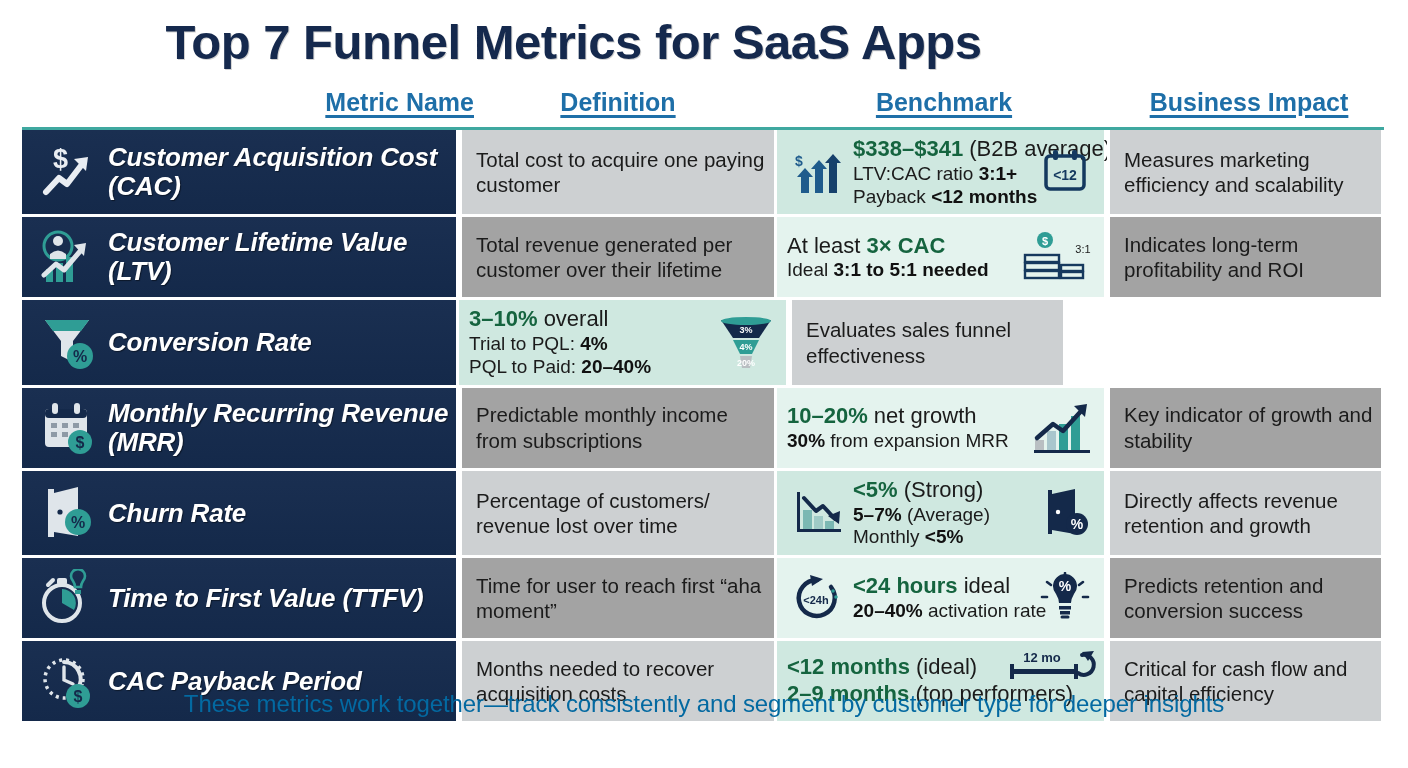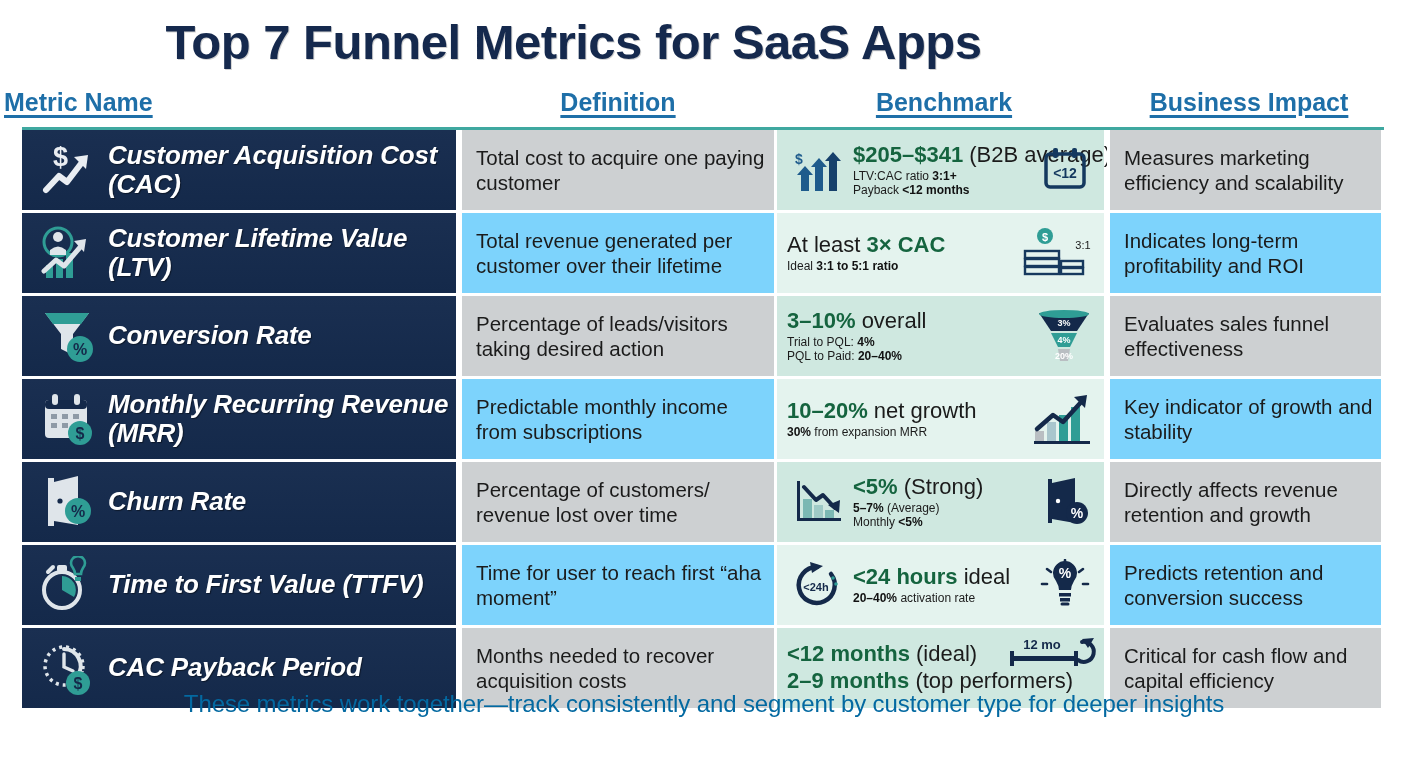--- a/index.html
+++ b/index.html
@@ -20,21 +20,21 @@
   }
   
   .headers{position:absolute;left:0;top:88px;width:1408px;height:36px;}
   .hdr{
     position:absolute;top:0;
     font-size:25px;font-weight:bold;color:#1e6fa8;
     text-decoration:underline;text-underline-offset:4px;
     text-decoration-thickness:2.5px;
     white-space:nowrap;
   }
-  .hdr-metric{left:4px;width:458px;text-align:left;}
+  .hdr-metric{left:16px;width:458px;text-align:right;}
   .hdr-def{left:458px;width:320px;text-align:center;}
   .hdr-bench{left:778px;width:332px;text-align:center;}
   .hdr-impact{left:1110px;width:278px;text-align:center;}
 
   
   .table{
     position:absolute;left:22px;top:127px;width:1362px;
     display:flex;flex-direction:column;
     border-top:3px solid #3fa8a0;
   }
@@ -75,21 +75,21 @@
 
   
   .c-bench{
     width:330px;min-width:330px;
     display:flex;align-items:center;
     padding:6px 8px 6px 10px;
     border-right:3px solid #ffffff;
     position:relative;
   }
   .b-stack{flex:1;min-width:0;}
-  .b-line{font-size:12px;line-height:1.2;color:#1b1b1b;white-space:nowrap;}
+  .b-line{font-size:19px;line-height:1.2;color:#1b1b1b;white-space:nowrap;}
   .b-line.lead{font-size:22px;line-height:1.22;}
   .b-hi{color:#15643f;font-weight:bold;}
   .b-bold{font-weight:bold;color:#111;}
   .b-icon{
     width:62px;min-width:62px;height:58px;
     display:flex;align-items:center;justify-content:center;
     margin-left:2px;
   }
   .b-icon.left{margin-left:0;margin-right:4px;}
 
@@ -97,21 +97,21 @@
   .c-impact{
     width:274px;min-width:274px;
     display:flex;align-items:center;
     padding:8px 4px 8px 14px;
     border-left:3px solid #ffffff;
   }
   .i-text{color:#1b1b1b;font-size:20.5px;line-height:1.24;}
 
   
   .band-a .c-def, .band-a .c-impact{background:#cdd0d2;}
-  .band-b .c-def, .band-b .c-impact{background:#7dd3fc;}
+  .band-b .c-def, .band-b .c-impact{background:#a3a3a3;}
   .band-a .c-bench{background:#cfe8e0;}
   .band-b .c-bench{background:#e4f3ee;}
 
   
   .footer{
     position:absolute;left:0;top:690px;width:1408px;text-align:center;
     font-size:24px;color:#0369a1;letter-spacing:-0.1px;
   }
 
   svg{display:block;}
@@ -147,21 +147,21 @@
     <div class="cell c-bench">
       <span class="b-icon left">
         <svg width="46" height="46" viewBox="0 0 46 46">
           <text x="0" y="17" font-size="14" font-weight="bold" fill="#1e5b8c" font-family="Liberation Sans, sans-serif">$</text>
           <path d="M6 44 L6 28 L2 28 L10 19 L18 28 L14 28 L14 44 Z" fill="#1e5b8c"></path>
           <path d="M20 44 L20 20 L16 20 L24 11 L32 20 L28 20 L28 44 Z" fill="#1e5b8c"></path>
           <path d="M34 44 L34 14 L30 14 L38 5 L46 14 L42 14 L42 44 Z" fill="#16406b"></path>
         </svg>
       </span>
       <span class="b-stack">
-        <div class="b-line lead"><span class="b-hi">$205–$341</span><span> (B2B average)</span></div>
+        <div class="b-line lead"><span class="b-hi">$338–$341</span><span> (B2B average)</span></div>
         <div class="b-line"><span>LTV:CAC ratio </span><span class="b-bold">3:1+</span></div>
         <div class="b-line"><span>Payback </span><span class="b-bold">&lt;12 months</span></div>
       </span>
       <span class="b-icon">
         <svg width="50" height="46" viewBox="0 0 50 46">
           <rect x="6" y="7" width="38" height="33" rx="4" fill="none" stroke="#14395f" stroke-width="3.5"></rect>
           <rect x="13" y="1" width="5" height="10" rx="2" fill="#14395f"></rect>
           <rect x="32" y="1" width="5" height="10" rx="2" fill="#14395f"></rect>
           <text x="25" y="31" font-size="14" font-weight="bold" fill="#14395f" text-anchor="middle" font-family="Liberation Sans, sans-serif">&lt;12</text>
         </svg>
@@ -187,21 +187,21 @@
         </svg>
       </span>
       <span class="m-label">Customer Lifetime Value (LTV)</span>
     </div>
     <div class="cell c-def">
       <span class="d-text">Total revenue generated per customer over their lifetime</span>
     </div>
     <div class="cell c-bench">
       <span class="b-stack">
         <div class="b-line lead"><span>At least </span><span class="b-hi">3× CAC</span></div>
-        <div class="b-line"><span>Ideal </span><span class="b-bold">3:1 to 5:1 ratio</span></div>
+        <div class="b-line"><span>Ideal </span><span class="b-bold">3:1 to 5:1 needed</span></div>
       </span>
       <span class="b-icon" style="width:76px;min-width:76px;">
         <svg width="74" height="52" viewBox="0 0 74 52">
           <circle cx="24" cy="9" r="8" fill="#2f9d95"></circle>
           <text x="24" y="14" font-size="11" font-weight="bold" fill="#fff" text-anchor="middle" font-family="Liberation Sans, sans-serif">$</text>
           <g fill="none" stroke="#16395e" stroke-width="2.4">
             <rect x="4" y="24" width="34" height="7"></rect>
             <rect x="4" y="32" width="34" height="7"></rect>
             <rect x="4" y="40" width="34" height="7"></rect>
             <rect x="40" y="34" width="22" height="6"></rect>
@@ -220,23 +220,20 @@
     <div class="cell c-metric">
       <span class="m-icon">
         <svg width="58" height="58" viewBox="0 0 58 58">
           <path d="M6 6 L50 6 L34 27 L34 48 L22 42 L22 27 Z" fill="#dfe5ea"></path>
           <path d="M6 6 L50 6 L42 17 L14 17 Z" fill="#2f9d95"></path>
           <circle cx="41" cy="42" r="13" fill="#2f9d95"></circle>
           <text x="41" y="48" font-size="16" font-weight="bold" fill="#14294a" text-anchor="middle" font-family="Liberation Sans, sans-serif">%</text>
         </svg>
       </span>
       <span class="m-label">Conversion Rate</span>
-    </div>
-    <div class="cell c-def">
-      <span class="d-text">Percentage of leads/visitors taking desired action</span>
     </div>
     <div class="cell c-bench">
       <span class="b-stack">
         <div class="b-line lead"><span class="b-hi">3–10%</span><span> overall</span></div>
         <div class="b-line"><span>Trial to PQL: </span><span class="b-bold">4%</span></div>
         <div class="b-line"><span>PQL to Paid: </span><span class="b-bold">20–40%</span></div>
       </span>
       <span class="b-icon" style="width:64px;min-width:64px;">
         <svg width="62" height="54" viewBox="0 0 62 54">
           <path d="M6 4 L56 4 L44 22 L18 22 Z" fill="#14294a"></path>

